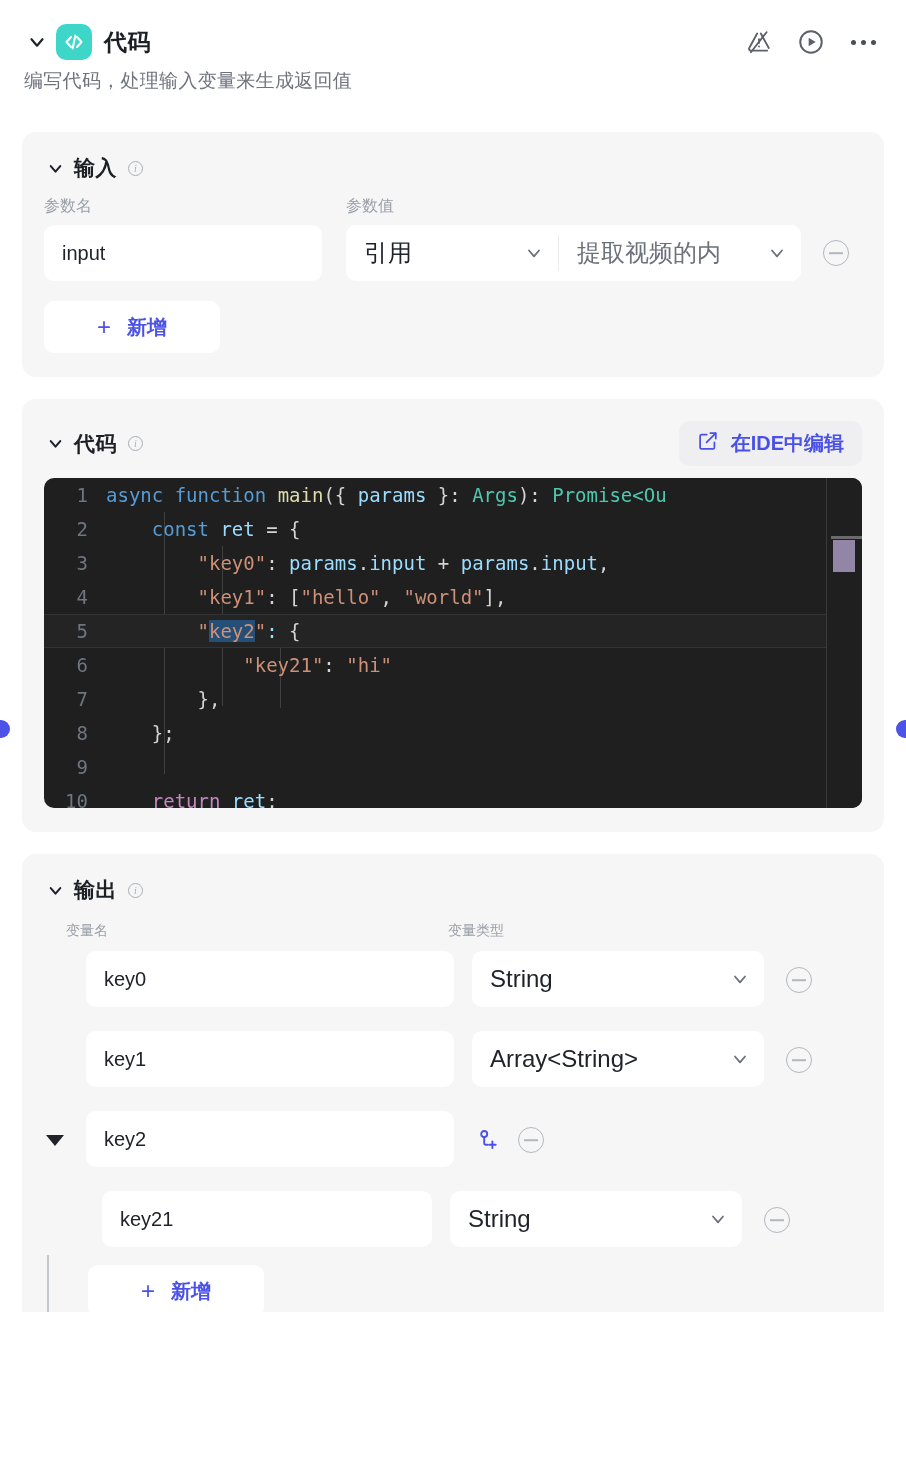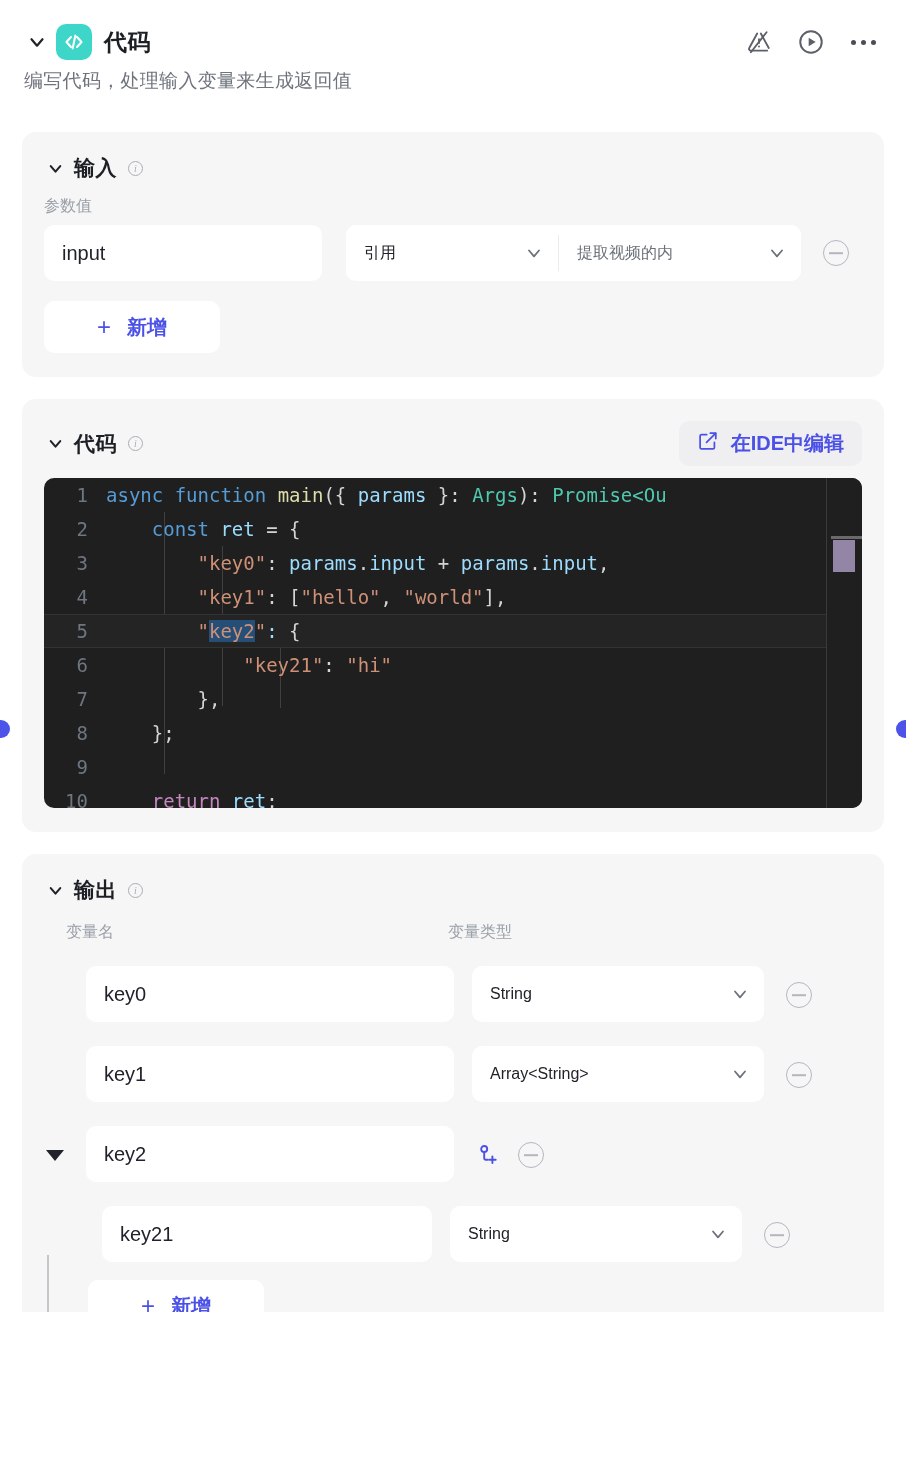--- a/index.html
+++ b/index.html
@@ -146,21 +146,21 @@
     color: #20242a;
     cursor: text;
   }
   .select {
     background: #ffffff;
     border-radius: 10px;
     height: 56px;
     display: flex;
     align-items: center;
     padding: 0 14px 0 18px;
-    font-size: 16px;
+    font-size: 24px;
     color: #20242a;
     cursor: pointer;
   }
   .select .val { flex: 1 1 auto; overflow: hidden; white-space: nowrap; }
   .select .caret { flex: 0 0 auto; color:#6b7079; display:flex; align-items:center; }
 
   .minus {
     width: 26px; height: 26px;
     border-radius: 50%;
     border: 1.6px solid #b2b7bf;
@@ -301,21 +301,21 @@
   .t-ctl   { color: #569cd6; }
   .t-fn    { color: #dcdcaa; }
   .t-var   { color: #9cdcfe; }
   .t-type  { color: #4ec9b0; }
   .t-str   { color: #ce9178; }
   .t-punct { color: #d4d4d4; }
   .t-op    { color: #d4d4d4; }
   .sel     { background: #264f78; }
 
   
-  .out-labels { display:flex; margin: 18px 0 23px 0; font-size: 16px; color:#9aa0a8; }
+  .out-labels { display:flex; margin: 18px 0 11px 0; font-size: 14px; color:#9aa0a8; }
   .out-labels .l1 { width: 400px; padding-left: 22px; }
   .out-labels .l2 { padding-left: 4px; }
 
   .out-row {
     display: flex;
     height: 58px;
     margin-bottom: 22px;
     position: relative;
   }
   .out-row .treecol {
@@ -408,20 +408,21 @@
       <div class="sec-chev">
         <svg width="19" height="19" viewBox="0 0 24 24" fill="none" stroke="#20242a" stroke-width="2.6" stroke-linecap="round" stroke-linejoin="round">
             <polyline points="6 9 12 16 18 9"></polyline>
           </svg>
       </div>
       <span class="sec-title">输入</span>
       <span class="info-ico">i</span>
     </div>
 
     <div class="col-labels">
+      <span style="width:302px">参数名</span>
       <span>参数值</span>
     </div>
 
     <div class="in-row">
       <div class="field in-name">
         <span>input</span>
       </div>
 
       <div class="in-val-group">
         <div class="select sel-ref">

